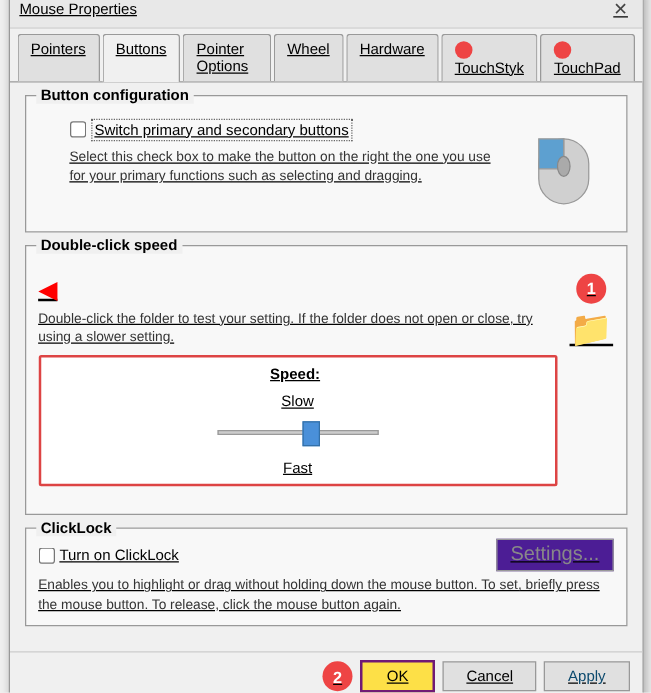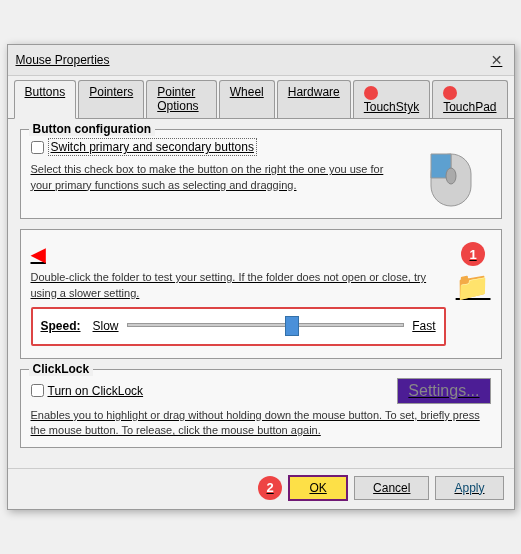--- a/index.html
+++ b/index.html
@@ -65,39 +65,40 @@
       border-bottom: 1px solid #f0f0f0;
       margin-bottom: -1px;
       z-index: 1;
     }
     .content {
       padding: 10px 12px;
     }
     .section {
       border: 1px solid #999;
       margin-bottom: 10px;
-      padding: 8px 10px;
+      padding: 18px 10px;
       background: #f8f8f8;
       position: relative;
     }
     .section-label {
       position: absolute;
       top: -8px;
       left: 8px;
       background: #f0f0f0;
       padding: 0 4px;
       font-size: 12px;
       font-weight: bold;
     }
     .button-config {
       display: flex;
       gap: 10px;
     }
     .button-config-left {
       flex: 1;
+      margin-left: 25px;
     }
     .button-config-right {
       width: 80px;
       display: flex;
       align-items: center;
       justify-content: center;
     }
     .checkbox-row {
       display: flex;
       align-items: center;
@@ -125,20 +126,21 @@
     }
     .speed-row {
       display: flex;
       align-items: center;
       gap: 8px;
       background: #fff;
       border: 2px solid #d44;
       padding: 6px 8px;
       border-radius: 2px;
       margin: 4px 0;
+      flex-direction: column;
     }
     .speed-label {
       font-size: 12px;
       font-weight: bold;
       margin-right: 4px;
     }
     .slow-label, .fast-label {
       font-size: 12px;
     }
     .slider-container {
@@ -269,25 +271,25 @@
 <body>
 
 <div class="window">
 
   <div class="title-bar">
     <span class="title-bar-text">Mouse Properties</span>
     <button class="title-bar-close">✕</button>
   </div>
 
   <div class="tabs">
+    <div class="tab">
+      <span>Pointers</span>
+    </div>
     <div class="tab active">
       <span>Buttons</span>
-    </div>
-    <div class="tab">
-      <span>Pointers</span>
     </div>
     <div class="tab">
       <span>Pointer Options</span>
     </div>
     <div class="tab">
       <span>Wheel</span>
     </div>
     <div class="tab">
       <span>Hardware</span>
     </div>
@@ -317,20 +319,21 @@
             <rect x="8" y="16" width="40" height="52" rx="20" ry="20" fill="#d0d0d0" stroke="#999" stroke-width="1"></rect>
             <line x1="28" y1="16" x2="28" y2="40" stroke="#999" stroke-width="1"></line>
             <rect x="8" y="16" width="20" height="24" rx="12" ry="0" fill="#5da0d0" stroke="#999" stroke-width="1"></rect>
             <ellipse cx="28" cy="38" rx="5" ry="8" fill="#aaa" stroke="#888" stroke-width="1"></ellipse>
           </svg>
         </div>
       </div>
     </div>
 
     <div class="section" style="position:relative;">
+      <span class="section-label" style="position:absolute;top:-8px;left:8px;background:#f0f0f0;padding:0 4px;font-size:12px;font-weight:bold;">Double-click speed</span>
       <div style="display:flex; gap:10px; align-items:flex-start; margin-top:4px;">
         <div style="flex:1;">
           <div class="dblclick-header">
             <span style="color:red;font-size:20px;">◀</span>
           </div>
           <p class="desc-text">Double-click the folder to test your setting. If the folder does not open or close, try using a slower setting.</p>
           <div class="speed-row" style="margin-top:6px;">
             <span class="speed-label">Speed:</span>
             <span class="slow-label">Slow</span>
             <div class="slider-container">

